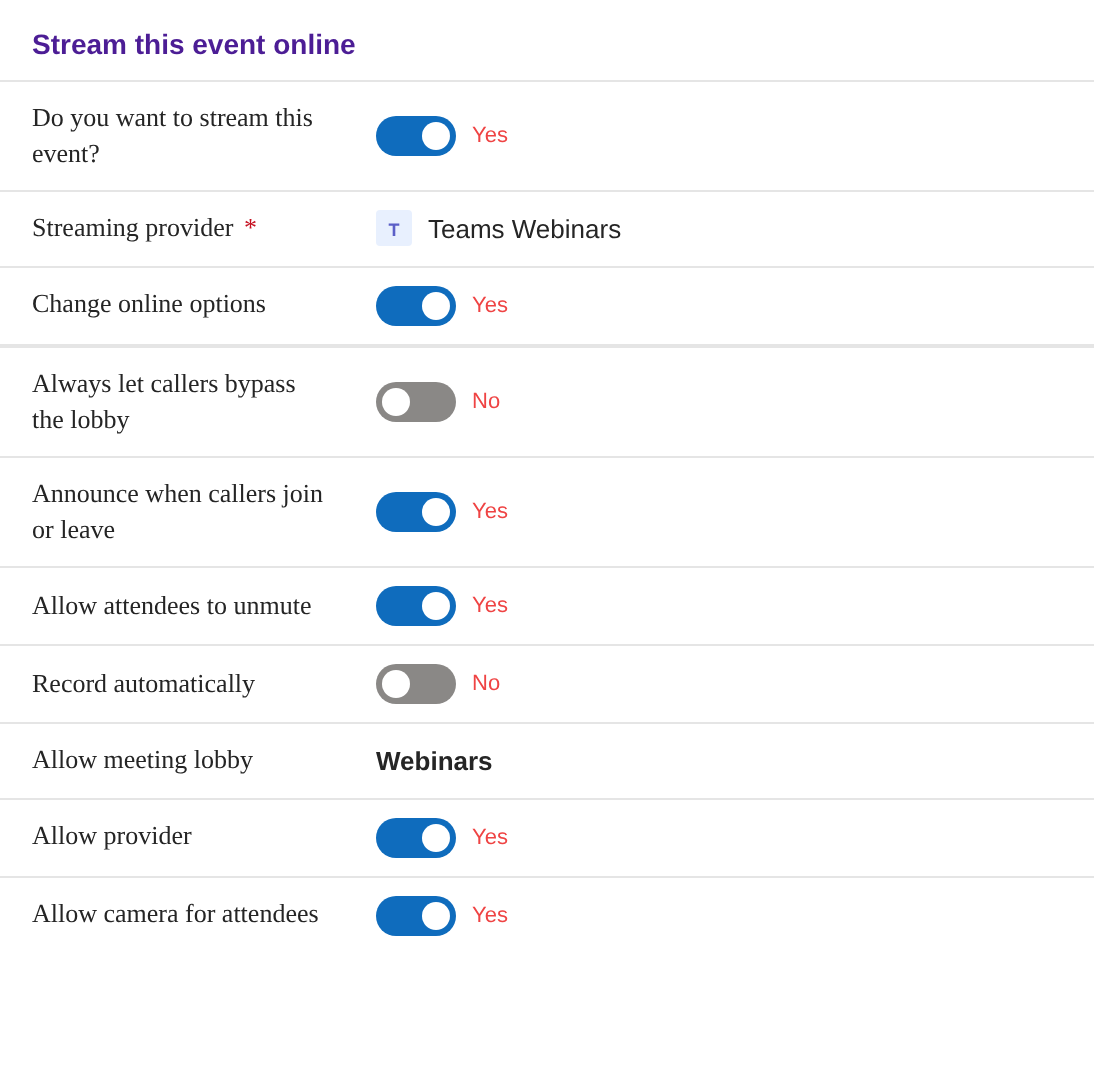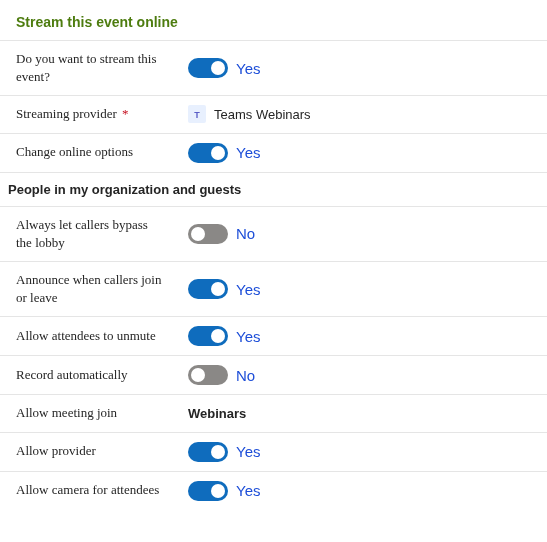--- a/index.html
+++ b/index.html
@@ -9,21 +9,21 @@
       color: #252525;
       background: #fff;
       width: 547px;
       min-height: 542px;
     }
 
     .page-title {
       font-size: 14px;
       font-weight: 600;
       padding: 14px 16px 10px 16px;
-      color: #4d7c0f;
+      color: #4c1d95;
     }
 
     .settings-row {
       display: flex;
       align-items: center;
       border-top: 1px solid #e5e5e5;
     }
 
     .settings-row .label-cell {
       width: 180px;
@@ -69,22 +69,22 @@
       height: 14px;
       border-radius: 50%;
       background: #fff;
       transition: left 0.2s;
     }
 
     .toggle-track.on .toggle-thumb { left: 23px; }
     .toggle-track.off .toggle-thumb { left: 3px; }
 
     .toggle-label {
-      font-size: 15px;
-      color: #1d4ed8;
+      font-size: 11px;
+      color: #ef4444;
     }
 
     .bold-value {
       font-weight: 600;
       font-size: 13px;
     }
 
     
     .provider-cell {
       display: flex;
@@ -149,23 +149,20 @@
         <div class="toggle">
           <div class="toggle-track on">
             <div class="toggle-thumb"></div>
           </div>
         </div>
         <span class="toggle-label">Yes</span>
       </div>
     </div>
 
     <div class="settings-row">
-      <div class="value-cell">
-        <span class="bold-value">People in my organization and guests</span>
-      </div>
     </div>
 
     <div class="settings-row">
       <div class="label-cell">Always let callers bypass the lobby</div>
       <div class="value-cell">
         <div class="toggle">
           <div class="toggle-track off">
             <div class="toggle-thumb"></div>
           </div>
         </div>
@@ -203,21 +200,21 @@
         <div class="toggle">
           <div class="toggle-track off">
             <div class="toggle-thumb"></div>
           </div>
         </div>
         <span class="toggle-label">No</span>
       </div>
     </div>
 
     <div class="settings-row">
-      <div class="label-cell">Allow meeting join</div>
+      <div class="label-cell">Allow meeting lobby</div>
       <div class="value-cell">
         <span class="bold-value">Webinars</span>
       </div>
     </div>
 
     <div class="settings-row">
       <div class="label-cell">Allow provider</div>
       <div class="value-cell">
         <div class="toggle">
           <div class="toggle-track on">

